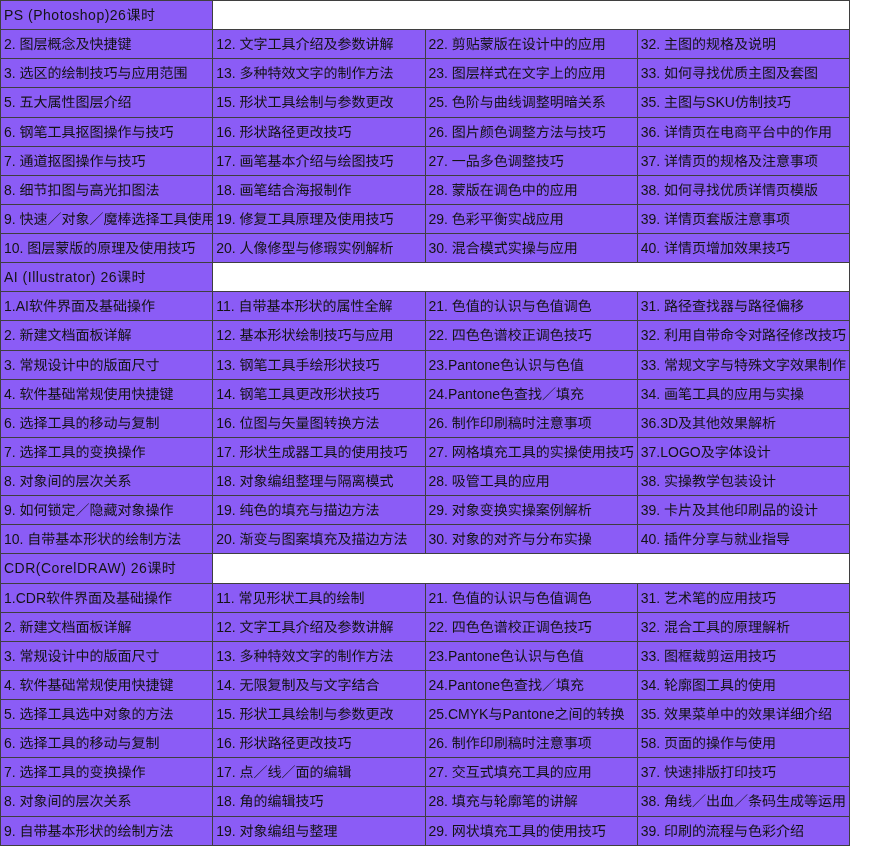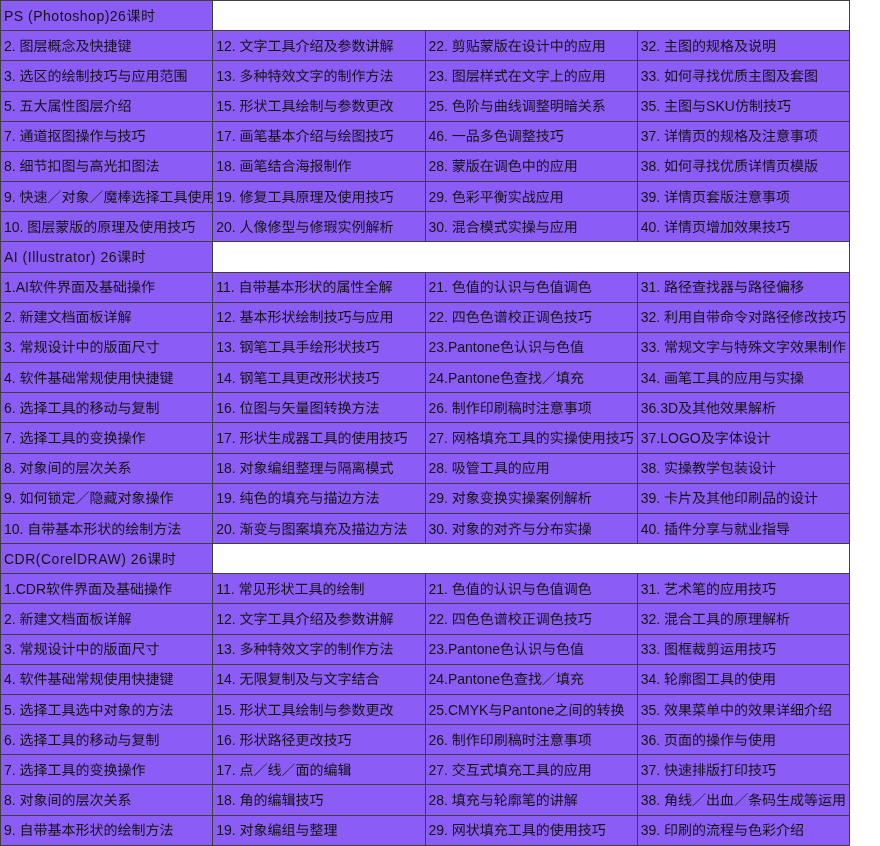--- a/index.html
+++ b/index.html
@@ -68,23 +68,29 @@
       <td>23. 图层样式在文字上的应用</td>
       <td>33. 如何寻找优质主图及套图</td>
     </tr>
     <tr>
       <td>5. 五大属性图层介绍</td>
       <td>15. 形状工具绘制与参数更改</td>
       <td>25. 色阶与曲线调整明暗关系</td>
       <td>35. 主图与SKU仿制技巧</td>
     </tr>
     <tr>
+      <td>6. 钢笔工具抠图操作与技巧</td>
+      <td>16. 形状路径更改技巧</td>
+      <td>26. 图片颜色调整方法与技巧</td>
+      <td>36. 详情页在电商平台中的作用</td>
+    </tr>
+    <tr>
       <td>7. 通道抠图操作与技巧</td>
       <td>17. 画笔基本介绍与绘图技巧</td>
-      <td>46. 一品多色调整技巧</td>
+      <td>27. 一品多色调整技巧</td>
       <td>37. 详情页的规格及注意事项</td>
     </tr>
     <tr>
       <td>8. 细节扣图与高光扣图法</td>
       <td>18. 画笔结合海报制作</td>
       <td>28. 蒙版在调色中的应用</td>
       <td>38. 如何寻找优质详情页模版</td>
     </tr>
     <tr>
       <td>9. 快速／对象／魔棒选择工具使用</td>
@@ -189,21 +195,21 @@
     <tr>
       <td>5. 选择工具选中对象的方法</td>
       <td>15. 形状工具绘制与参数更改</td>
       <td>25.CMYK与Pantone之间的转换</td>
       <td>35. 效果菜单中的效果详细介绍</td>
     </tr>
     <tr>
       <td>6. 选择工具的移动与复制</td>
       <td>16. 形状路径更改技巧</td>
       <td>26. 制作印刷稿时注意事项</td>
-      <td>36. 页面的操作与使用</td>
+      <td>58. 页面的操作与使用</td>
     </tr>
     <tr>
       <td>7. 选择工具的变换操作</td>
       <td>17. 点／线／面的编辑</td>
       <td>27. 交互式填充工具的应用</td>
       <td>37. 快速排版打印技巧</td>
     </tr>
     <tr>
       <td>8. 对象间的层次关系</td>
       <td>18. 角的编辑技巧</td>

